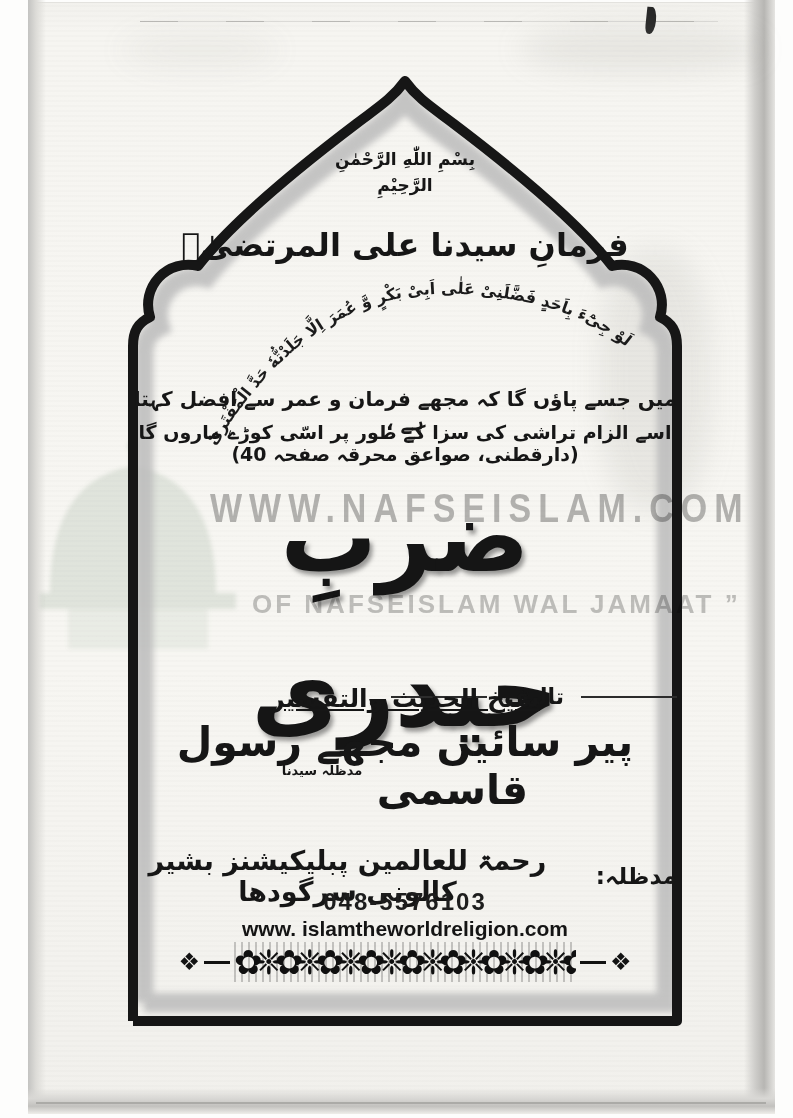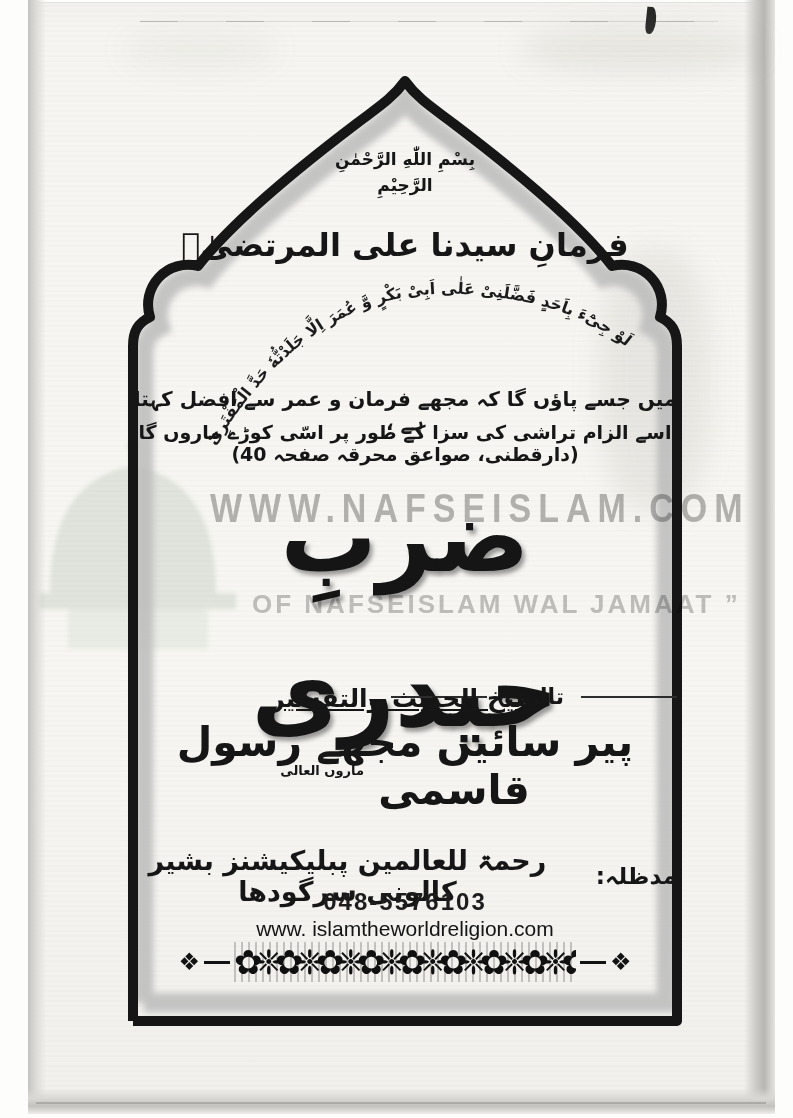--- a/index.html
+++ b/index.html
@@ -52,21 +52,21 @@
   .taleef-row{top:684px;display:flex;align-items:center;justify-content:flex-end;gap:17px;}
   .taleef-line{width:96px;height:2px;background:#2c2c2c;}
   .taleef-label{font-size:22px;font-weight:700;}
   .author-title{top:684px;font-size:25px;font-weight:700;text-decoration:underline;}
   .author-name{top:718px;font-size:41px;font-weight:700;letter-spacing:-1px;}
   .author-name sup{font-size:13px;font-weight:700;position:relative;top:-14px;letter-spacing:0;}
   .publisher-row{top:845px;display:flex;flex-direction:row;justify-content:center;align-items:center;gap:34px;direction:rtl;}
   .publisher-label{font-size:23px;font-weight:700;}
   .publisher-name{font-size:27px;font-weight:700;letter-spacing:-1px;}
   .phone{top:888px;font-size:24px;font-weight:700;font-family:"Liberation Sans",sans-serif;letter-spacing:2px;color:#1d1d1d;}
-  .website{top:917px;font-size:21px;font-weight:400;font-family:"Liberation Sans",sans-serif;color:#141414;}
+  .website{top:917px;font-size:21px;font-weight:700;font-family:"Liberation Sans",sans-serif;color:#141414;}
   .ornament-row{top:942px;display:flex;align-items:center;justify-content:center;}
   .orn-end{font-size:24px;line-height:24px;color:#121212;}
   .orn-dash{width:26px;height:3px;background:#121212;margin:0 4px;}
   .orn-band{width:342px;height:40px;overflow:hidden;white-space:nowrap;font-size:34px;line-height:40px;
     letter-spacing:-8px;color:#101010;text-align:center;
     background:repeating-linear-gradient(90deg, rgba(20,20,20,.22) 0 2px, rgba(0,0,0,0) 2px 7px);}
 
   
   .wm{position:absolute;z-index:5;mix-blend-mode:multiply;font-family:"Liberation Sans",sans-serif;
     color:rgba(125,125,125,.55);font-weight:700;white-space:nowrap;}
@@ -133,21 +133,21 @@
     <div class="abs taleef-row">
       <div class="taleef-line"></div>
       <div class="taleef-label" dir="rtl">تالیف</div>
       <div class="taleef-line"></div>
     </div>
 
     <div class="abs author-title" dir="rtl">شیخ الحدیث والتفسیر</div>
 
     <div class="abs author-name" dir="rtl">
       <span>پیر سائیں مجھے رسول قاسمی</span>
-      <sup>ماروں العالی</sup>
+      <sup>مدظلہ سیدنا</sup>
     </div>
 
     <div class="abs publisher-row">
       <span class="publisher-label">مدظلہ:</span>
       <span class="publisher-name">رحمۃ للعالمین پبلیکیشنز بشیر کالونی سرگودھا</span>
     </div>
 
     <div class="abs phone">048-5576103</div>
     <div class="abs website">www. islamtheworldreligion.com</div>
 

